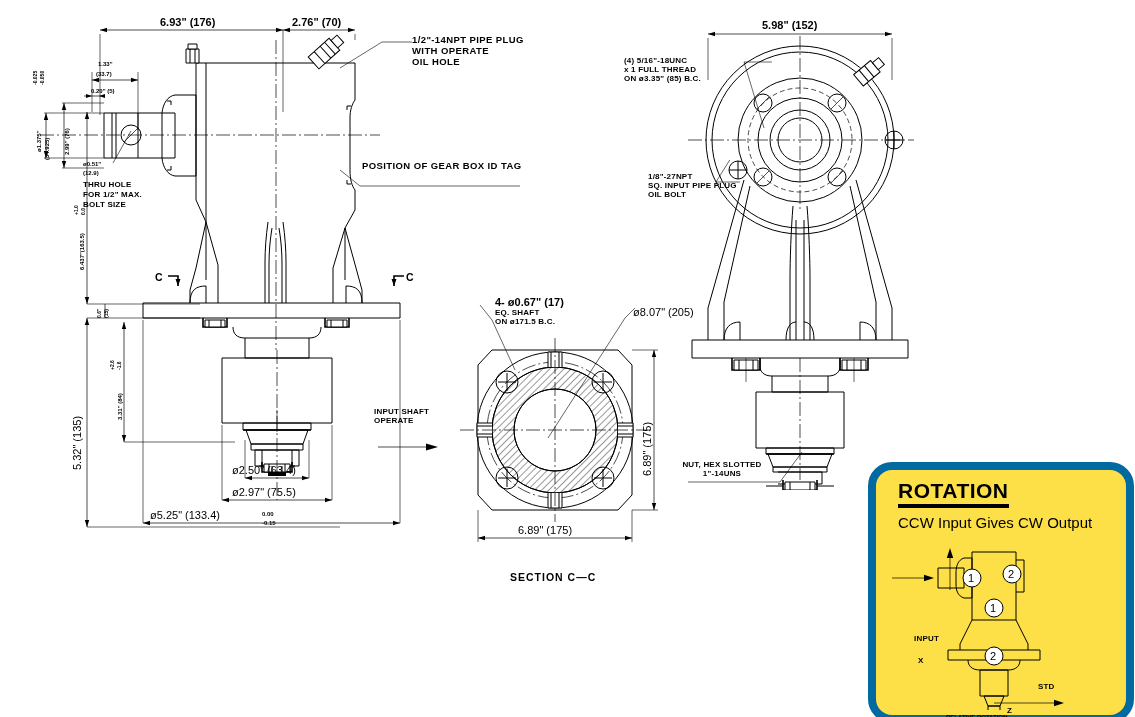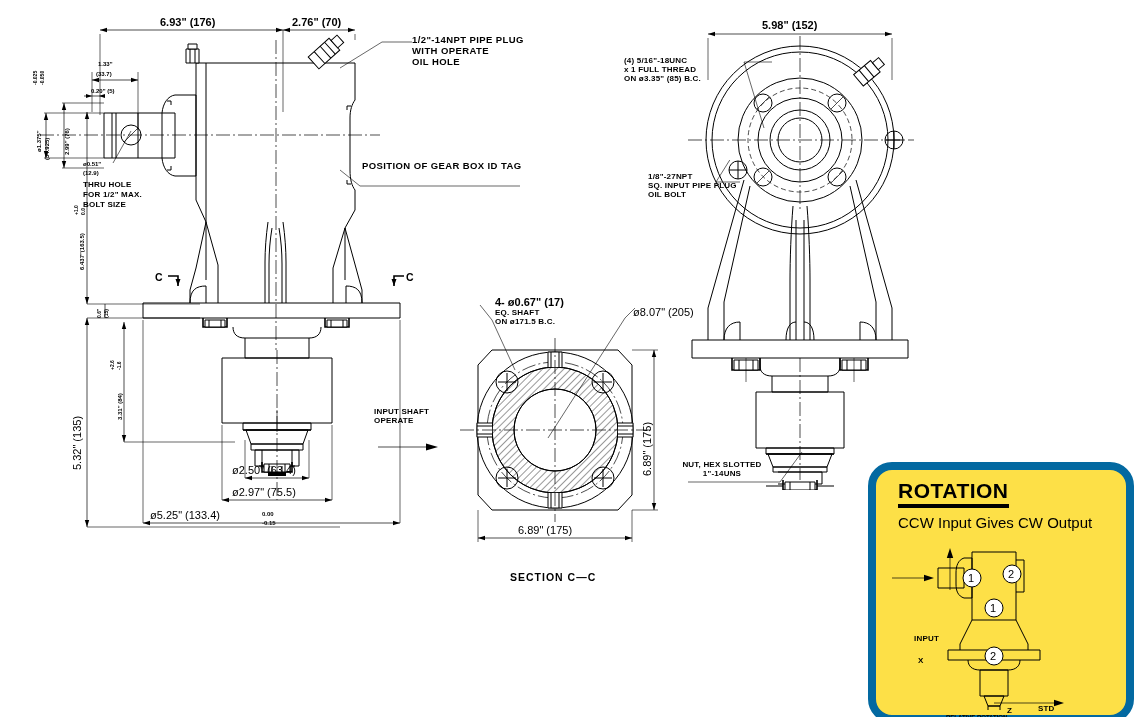--- a/index.html
+++ b/index.html
@@ -511,21 +511,21 @@
     <path class="dimline" d="M118,163 L182,163"></path>
     <path class="blk" d="M188,163 l-10,-3.2 l0,6.4 z"></path>
 
     <path class="dimline" d="M16,38 L52,38"></path>
     <path class="blk" d="M58,38 l-10,-3.2 l0,6.4 z"></path>
   </svg>
 
   <div class="note2" style="position:absolute;left:38px;top:164px;">INPUT</div>
   <div class="note2" style="position:absolute;left:42px;top:186px;">X</div>
   <div class="note2" style="position:absolute;left:131px;top:236px;">Z</div>
-  <div class="note2" style="position:absolute;left:162px;top:234px;text-align:center;">STD</div>
+  <div class="note2" style="position:absolute;left:162px;top:212px;text-align:center;">STD</div>
 
   <div style="position:absolute;left:70px;top:244px;">
     <div class="tiny">RELATIVE ROTATION</div>
     <div class="tiny">UNIT CAN OPERATE</div>
 
   </div>
 </div>
 
 </div>
 

